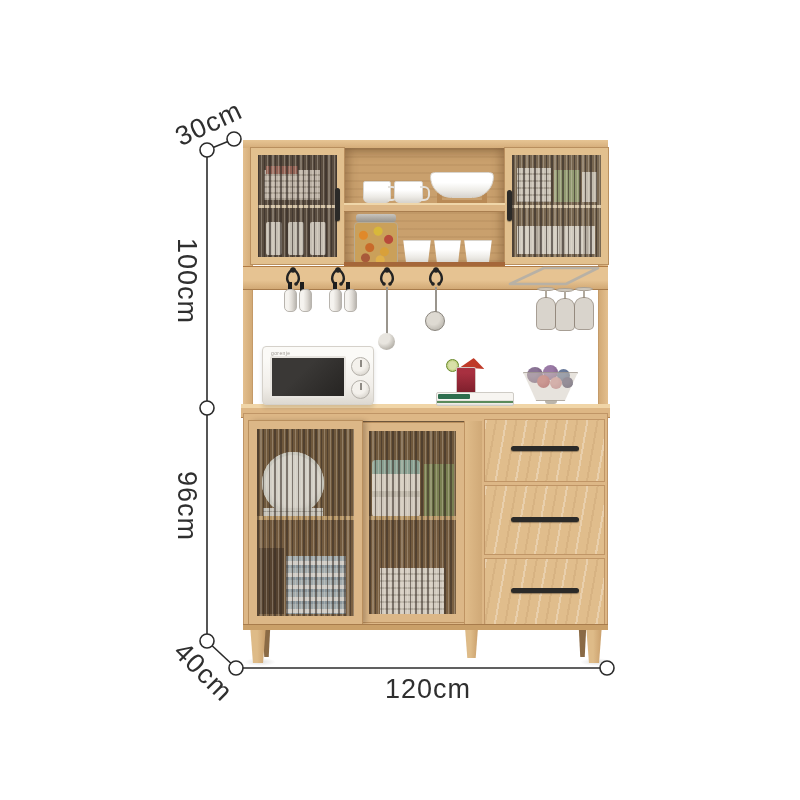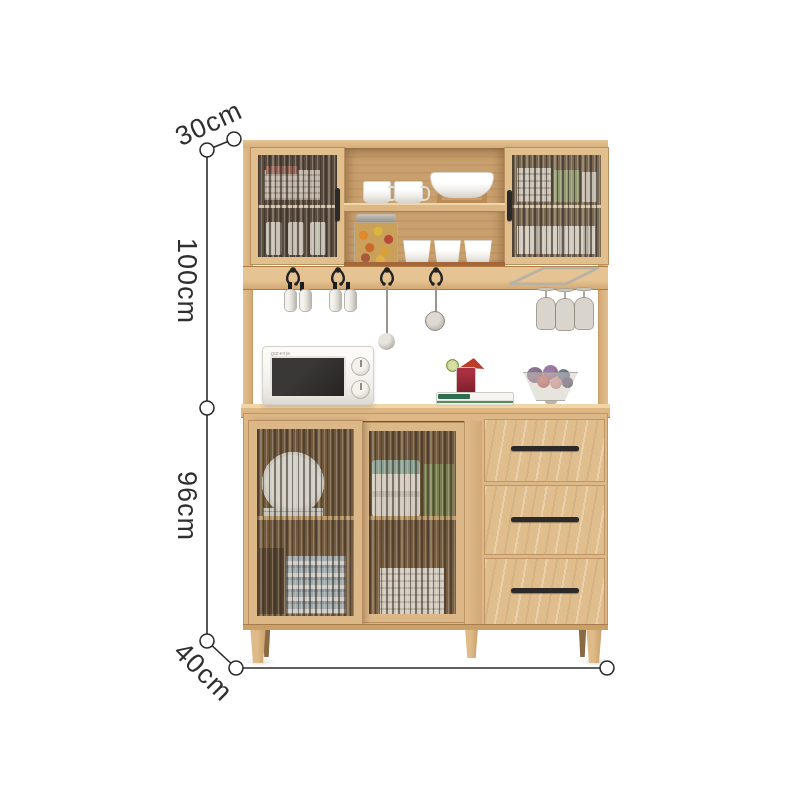--- a/index.html
+++ b/index.html
@@ -253,14 +253,15 @@
       <circle cx="207" cy="408" r="7"></circle>
       <circle cx="207" cy="641" r="7"></circle>
       <circle cx="236" cy="668" r="7"></circle>
       <circle cx="607" cy="668" r="7"></circle>
     </g>
   </svg>
   <div class="dim-label" style="left:209px;top:124px;transform:translate(-50%,-50%) rotate(-25deg);z-index:51;">30cm</div>
   <div class="dim-label" style="left:186px;top:281px;transform:translate(-50%,-50%) rotate(90deg);z-index:51;">100cm</div>
   <div class="dim-label" style="left:186px;top:506px;transform:translate(-50%,-50%) rotate(90deg);z-index:51;">96cm</div>
   <div class="dim-label" style="left:203px;top:672px;transform:translate(-50%,-50%) rotate(45deg);z-index:51;">40cm</div>
+  <div class="dim-label" style="left:428px;top:689px;transform:translate(-50%,-50%);z-index:51;">120cm</div>
 
 </div>
 
 </body></html>

